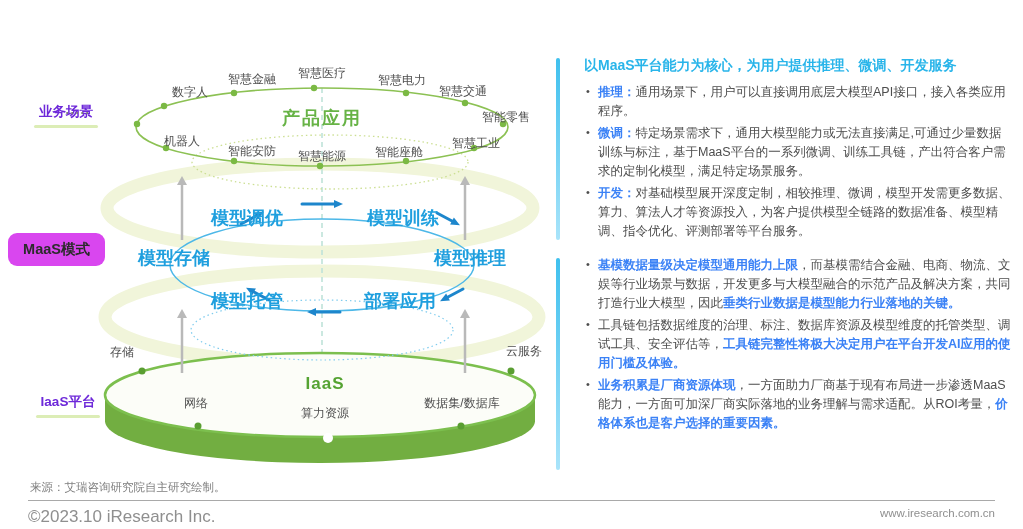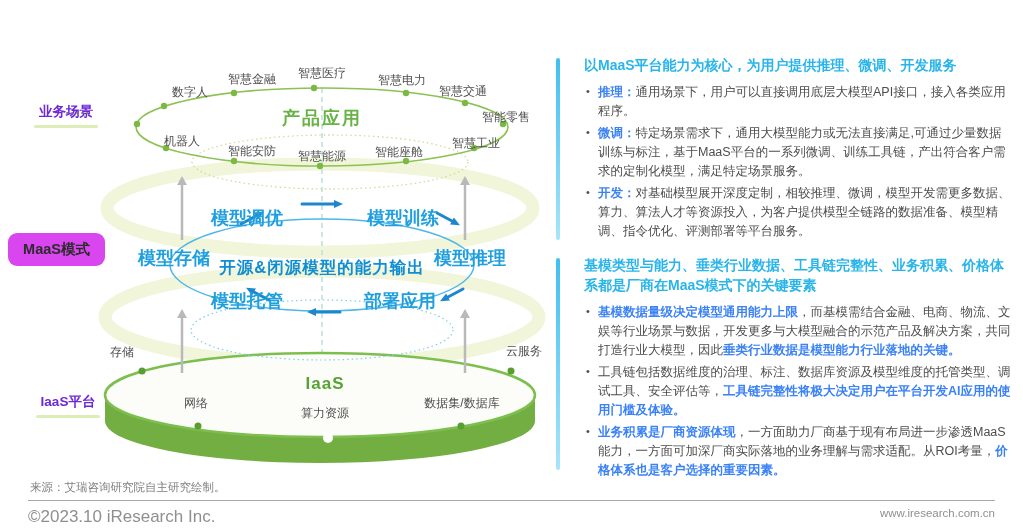--- a/index.html
+++ b/index.html
@@ -149,21 +149,20 @@
     <div class="dlabel dots" style="left:78px; top:58px;">·····</div>
     <div class="dlabel green-big" style="left:322px; top:63px;">产品应用</div>
 
     
     <div class="dlabel blue" style="left:247px; top:163px;">模型调优</div>
     <div class="dlabel blue" style="left:403px; top:163px;">模型训练</div>
     <div class="dlabel blue" style="left:154px; top:203px;margin-left:20px;">模型存储</div>
     <div class="dlabel blue" style="left:470px; top:203px;">模型推理</div>
     <div class="dlabel blue" style="left:247px; top:246px;">模型托管</div>
     <div class="dlabel blue" style="left:400px; top:246px;">部署应用</div>
-    <div class="dlabel blue-big" style="left:322px; top:213px;">开源&amp;闭源模型的能力输出</div>
 
     
     <div class="dlabel" style="left:122px; top:297px;">存储</div>
     <div class="dlabel" style="left:524px; top:296px;">云服务</div>
     <div class="dlabel" style="left:196px; top:348px;">网络</div>
     <div class="dlabel" style="left:325px; top:358px;">算力资源</div>
     <div class="dlabel" style="left:462px; top:348px;">数据集/数据库</div>
     <div class="dlabel iaas-big" style="left:325px; top:329px;">IaaS</div>
   </div>
 
@@ -179,21 +178,20 @@
       </div>
       <div class="bullet">
         <span class="glyph">•</span><span class="b">开发：</span><span>对基础模型展开深度定制，相较推理、微调，模型开发需更多数据、算力、算法人才等资源投入，为客户提供模型全链路的数据准备、模型精调、指令优化、评测部署等平台服务。</span><span class="b"></span>
       </div>
     </div>
   </div>
 
   <div class="section" style="top:256px;">
     <div class="sec-bar" style="height:212px;"></div>
     <div class="sec-inner">
-      <div class="sec-header">基模类型与能力、垂类行业数据、工具链完整性、业务积累、价格体系都是厂商在MaaS模式下的关键要素</div>
       <div class="bullet">
         <span class="glyph">•</span><span class="b">基模数据量级决定模型通用能力上限</span><span>，而基模需结合金融、电商、物流、文娱等行业场景与数据，开发更多与大模型融合的示范产品及解决方案，共同打造行业大模型，因此</span><span class="b">垂类行业数据是模型能力行业落地的关键。</span>
       </div>
       <div class="bullet">
         <span class="glyph">•</span><span class="b"></span><span>工具链包括数据维度的治理、标注、数据库资源及模型维度的托管类型、调试工具、安全评估等，</span><span class="b">工具链完整性将极大决定用户在平台开发AI应用的使用门槛及体验。</span>
       </div>
       <div class="bullet">
         <span class="glyph">•</span><span class="b">业务积累是厂商资源体现</span><span>，一方面助力厂商基于现有布局进一步渗透MaaS能力，一方面可加深厂商实际落地的业务理解与需求适配。从ROI考量，</span><span class="b">价格体系也是客户选择的重要因素。</span>
       </div>
     </div>

